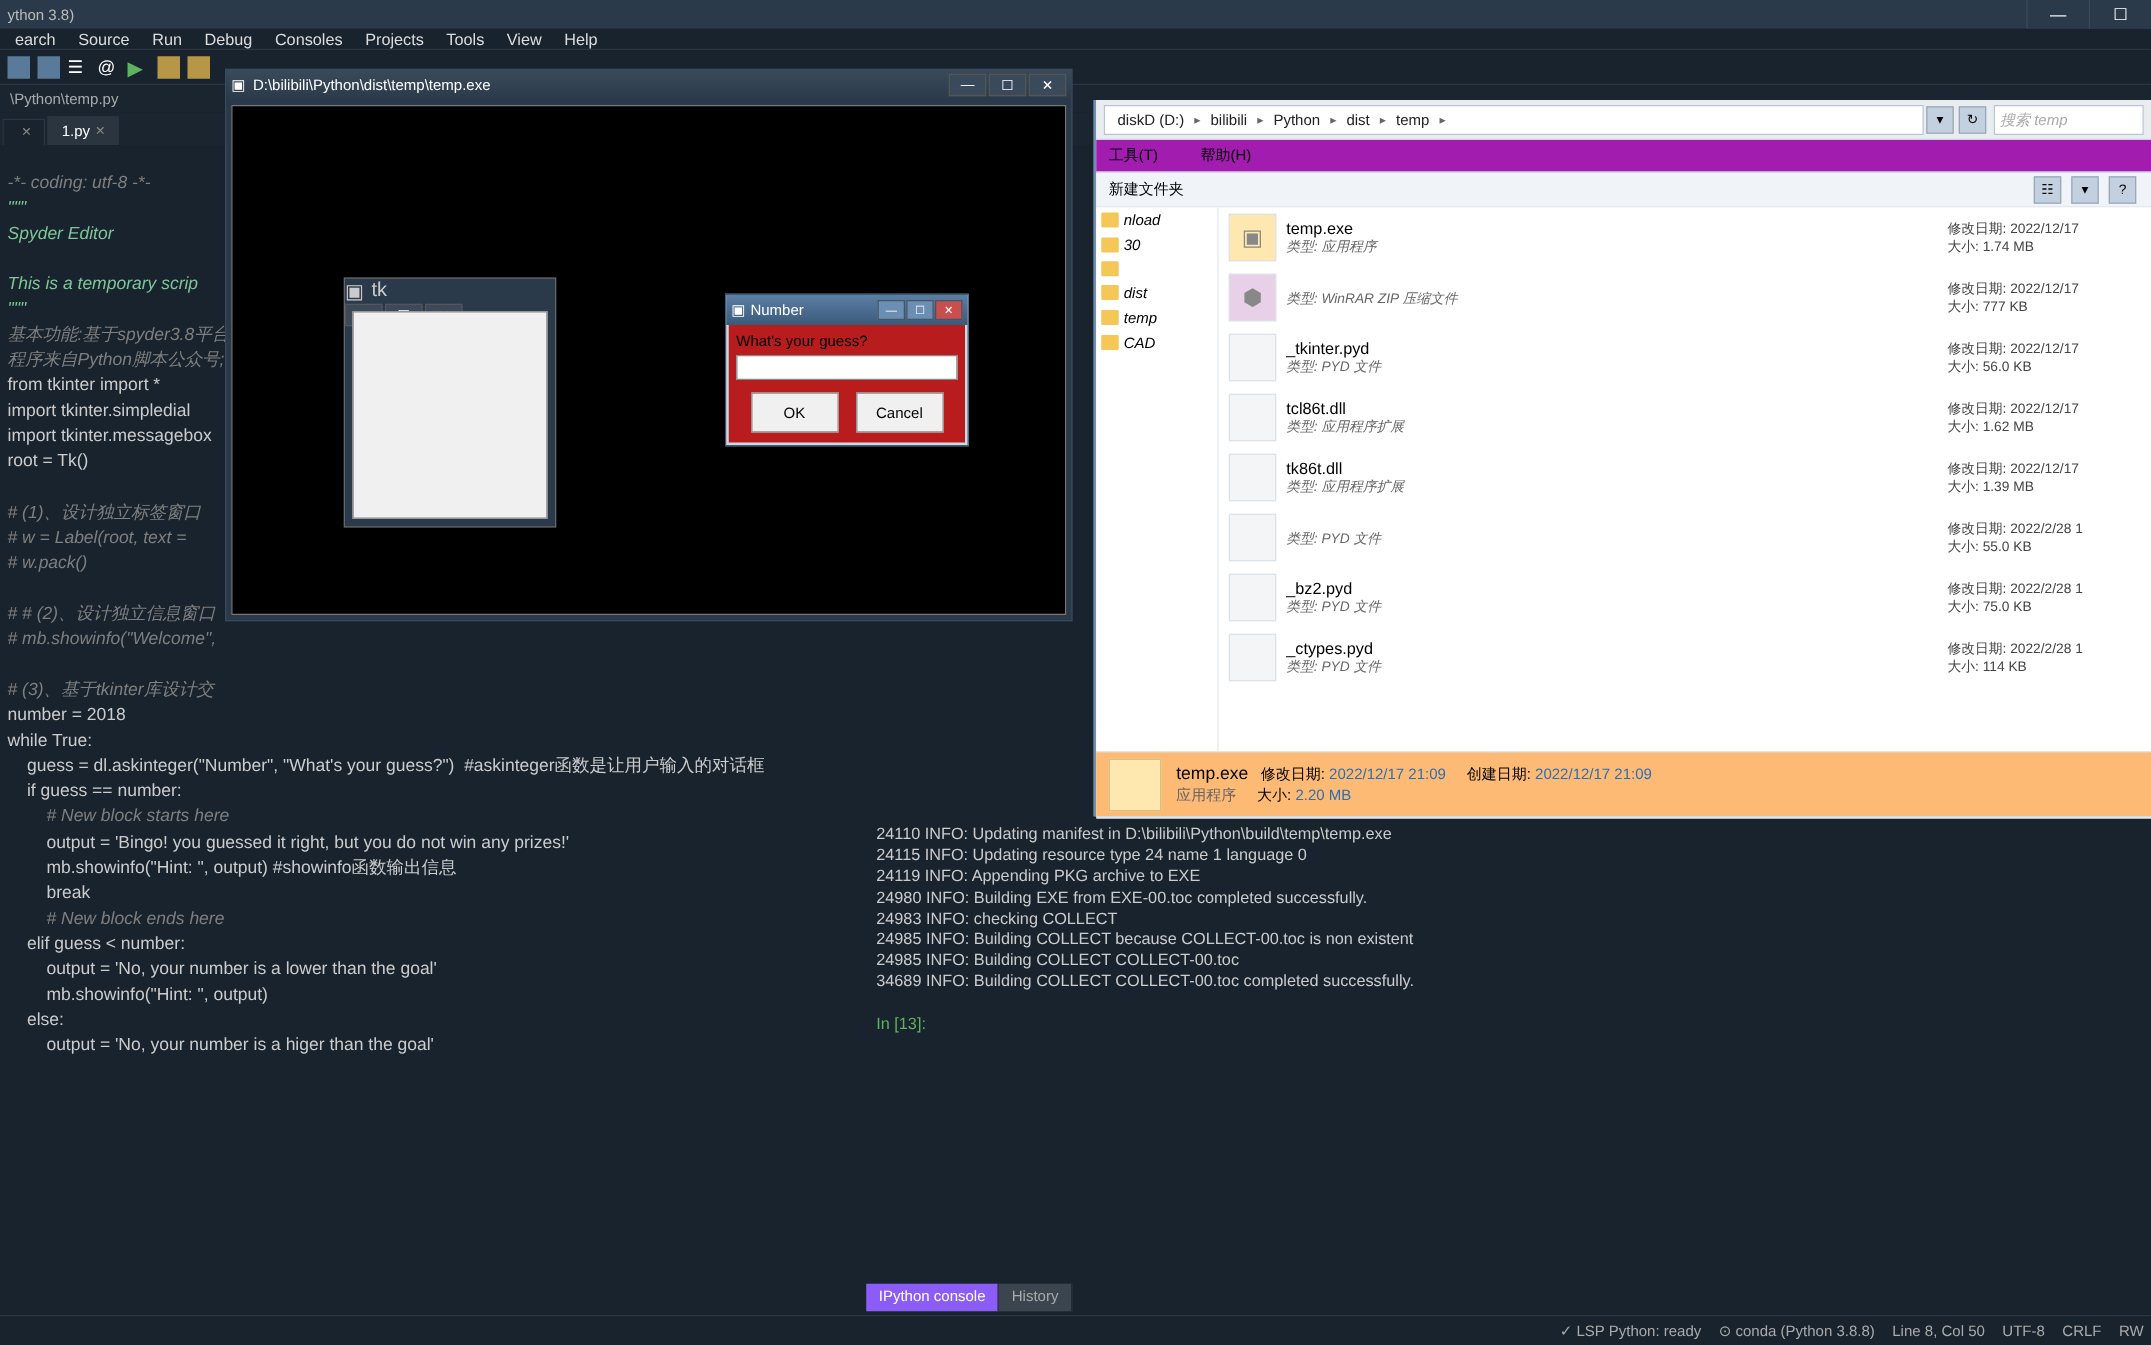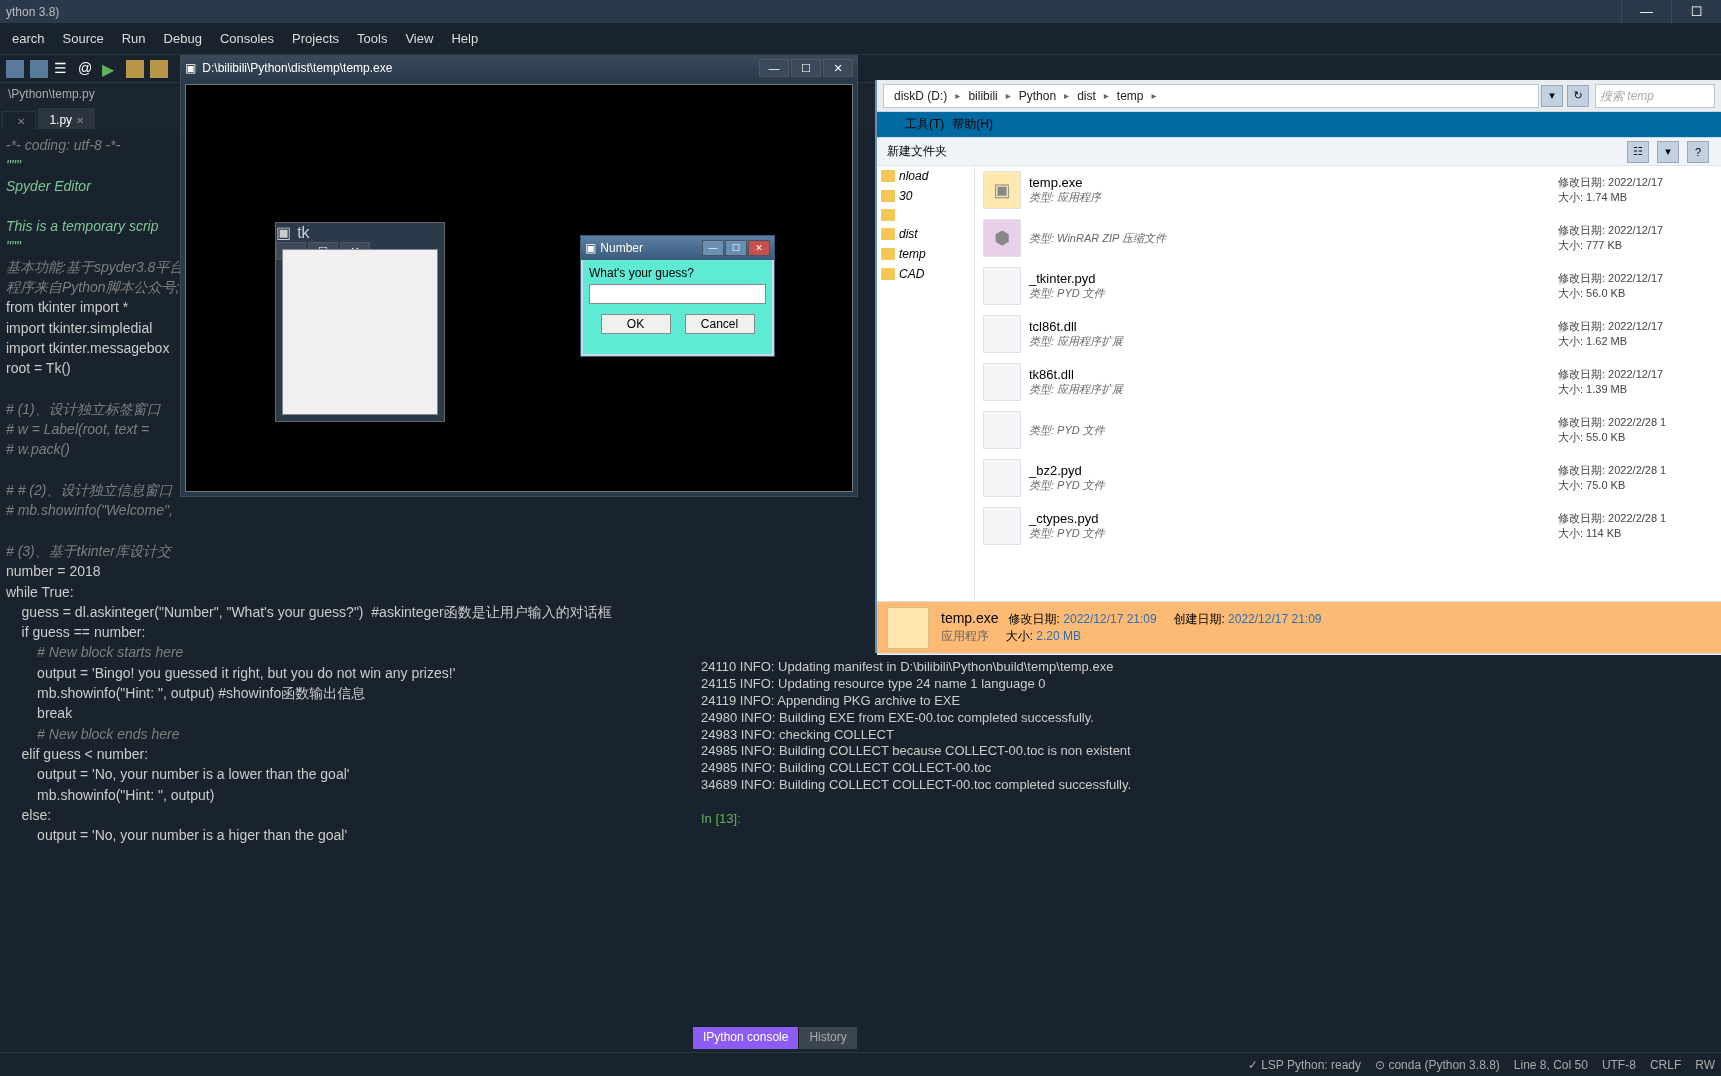--- a/index.html
+++ b/index.html
@@ -1,18 +1,18 @@
 <!DOCTYPE html>
 <html><head>
 <meta charset="utf-8">
 <style>
 * { margin: 0; padding: 0; box-sizing: border-box; font-family: "Segoe UI", sans-serif; }
 body { background: #19232D; width: 1721px; height: 1076px; position: relative; overflow: hidden; color: #ccc; }
 .titlebar { height: 23px; background: #2b3a4a; display: flex; align-items: center; padding: 0 6px; font-size: 12px; color: #bbb; }
-.menubar { height: 32px; background: #19232D; display: flex; align-items: center; padding: 0 4px; gap: 2px; border-bottom: 1px solid #2a3540; }
+.menubar { height: 17px; background: #19232D; display: flex; align-items: center; padding: 0 4px; gap: 2px; border-bottom: 1px solid #2a3540; }
 .menubar span { padding: 4px 8px; font-size: 13px; color: #ddd; cursor: pointer; }
 .toolbar { height: 28px; background: #19232D; display: flex; align-items: center; padding: 0 6px; gap: 6px; border-bottom: 1px solid #2a3540; }
 .tb-icon { width: 18px; height: 18px; display: inline-block; }
 .path-bar { height: 22px; background: #1a2530; color: #aaa; font-size: 12px; padding: 2px 8px; display: flex; align-items: center; }
 .tabs { height: 26px; background: #1a2530; display: flex; align-items: flex-end; font-size: 12px; }
 .tab { padding: 4px 10px; background: #19232D; color: #aaa; border: 1px solid #2a3540; margin-left: 2px; border-bottom: none; display:flex; align-items:center; gap:4px;}
 .tab.active { background: #2a3540; color: #fff; }
 .tab-close { color:#888; font-size:10px; }
 .editor { position: absolute; left: 0; top: 129px; width: 690px; height: 720px; background: #19232D; color: #ccc; font-family: "Consolas", monospace; font-size: 14px; padding: 6px; white-space: pre; overflow: hidden; line-height: 1.45; }
 .editor .c { color: #7f7f7f; font-style: italic; }
@@ -30,36 +30,36 @@
 .tk-win { position:absolute; left:275px; top:222px; width:170px; height:200px; background:#2b3a4a; border:1px solid #666; }
 .tk-win .winbar{height:22px;}
 .tk-body { position:absolute; top:26px; left:6px; right:6px; bottom:6px; background:#f0f0f0; border:1px solid #888; }
 
 
 .dlg { position:absolute; left:580px; top:235px; width:195px; height:122px; background:#cdd9e5; border:1px solid #3a5a7a;}
 .dlg .dbar { height:24px; background: linear-gradient(#5b7ea3,#3a5a7a); display:flex; align-items:center; justify-content:space-between; color:#fff; font-size:12px; padding:0 4px;}
 .dlg .dbtns{display:flex;gap:1px;}
 .dlg .dbtn{width:22px;height:16px;background:#6b8eb3;border:1px solid #456;font-size:9px;display:flex;align-items:center;justify-content:center;}
 .dlg .dbtn.close{background:#c94f4f;color:#fff;}
-.dlg-body{padding:6px;background:#5eead4;position:absolute;top:24px;left:2px;right:2px;bottom:2px;}
+.dlg-body{padding:6px;background:#b91c1c;position:absolute;top:24px;left:2px;right:2px;bottom:2px;}
 .dlg-body .prompt{font-size:12px;color:#000;margin-bottom:4px;}
 .dlg-body input{width:100%;height:20px;border:1px solid #888;font-size:12px;padding:0 3px;}
 .dlg-body .btns{display:flex;justify-content:center;gap:14px;margin-top:10px;}
-.dlg-body button{width:70px;height:20px;font-size:12px;background:#f0f0f0;border:1px solid #888;}
+.dlg-body button{width:70px;height:32px;font-size:12px;background:#f0f0f0;border:1px solid #888;}
 
 
 .explorer { position:absolute; right:0; top:80px; width:846px; height:573px; background:#fff; border-left:2px solid #6a8fb8; color:#000;}
 .exp-addr { height:32px; background:#e9edf0; display:flex; align-items:center; padding:0 6px; border-bottom:1px solid #cbd5df; font-size:12px;}
 .breadcrumb{flex:1;display:flex;align-items:center;background:#fff;border:1px solid #b8c5d4;height:24px;padding:0 4px;gap:2px;}
 .crumb{padding:0 6px;color:#222;text-align:center;}
 .crumb-sep{color:#666;font-size:10px;}
 .searchbox{width:120px;height:24px;border:1px solid #b8c5d4;margin-left:4px;padding:0 4px;color:#888;font-size:12px;font-style:italic;}
 .searchbox::placeholder{color:#aaa;}
 .nav-icon{width:22px;height:22px;background:#c3d0df;border:1px solid #98a8b8;margin:0 2px;display:inline-flex;align-items:center;justify-content:center;font-size:11px;}
-.exp-menu{height:26px;background:#0369a1;display:flex;align-items:center;gap:8px;padding:0 28px;font-size:12px;border-bottom:1px solid #d0d8e0;}
+.exp-menu{height:26px;background:#a21caf;display:flex;align-items:center;gap:34px;padding:0 10px;font-size:12px;border-bottom:1px solid #d0d8e0;}
 .exp-toolbar{height:28px;background:#f0f4f8;display:flex;align-items:center;padding:0 10px;font-size:12px;border-bottom:1px solid #e0e6ec;}
 .exp-body{display:flex;height:435px;}
 .exp-tree{width:98px;background:#fff;border-right:1px solid #e0e6ec;font-size:12px;overflow:hidden;}
 .tree-item{padding:3px 4px;display:flex;align-items:center;gap:4px;font-style:italic;}
 .tree-item .fico{width:14px;height:12px;background:#f4c757;border-radius:1px;}
 .exp-list{flex:1;background:#fff;overflow:hidden;font-size:12px;}
 .file-row{display:flex;align-items:center;padding:4px 8px;height:48px;border-bottom:0;}
 .file-icon{width:38px;height:38px;background:#f4f5f6;border:1px solid #dde2e8;margin-right:8px;display:flex;align-items:center;justify-content:center;font-size:18px;color:#888;}
 .file-icon.exe{background:#ffe8b0;}
 .file-icon.zip{background:#e8d0e8;}

